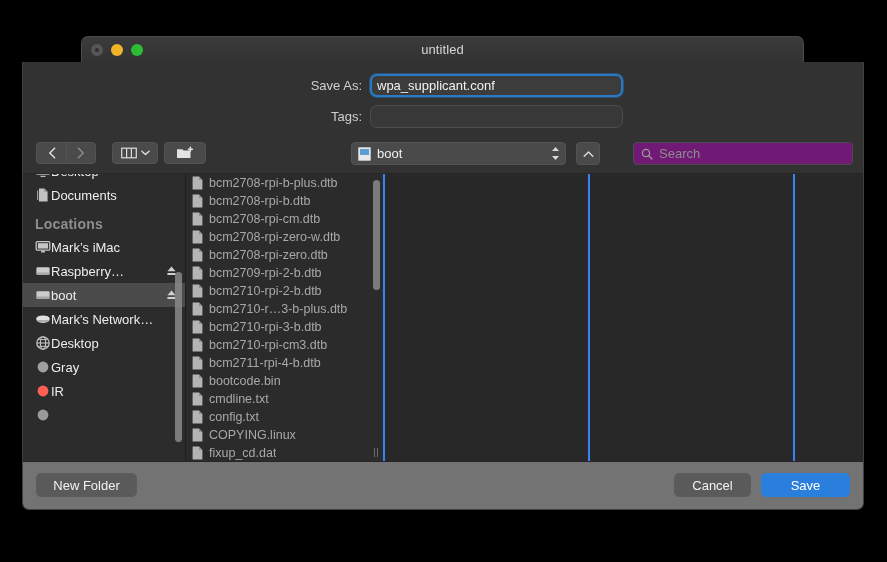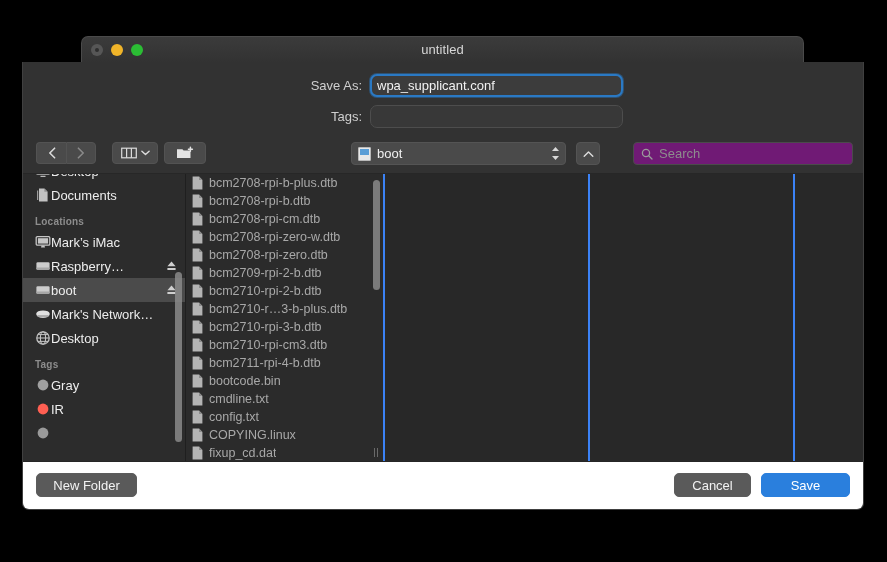--- a/index.html
+++ b/index.html
@@ -250,21 +250,21 @@
     overflow: hidden;
     border-right: 1px solid #1f1f1f;
   }
   .sb-scroll {
     position: absolute;
     left: 0; right: 0;
     top: -15px;
     padding-bottom: 10px;
   }
   .sb-header {
-    font-size: 10px;
+    font-size: 14px;
     font-weight: bold;
     color: #8d8d8d;
     padding: 9px 0 3px 12px;
     letter-spacing: 0.2px;
   }
   .sb-item {
     height: 24px;
     display: flex;
     align-items: center;
     padding: 0 8px 0 12px;
@@ -345,21 +345,21 @@
     display: flex;
     gap: 2px;
     justify-content: center;
   }
   .grip i { width: 1px; height: 9px; background: #6a6a6a; display: block; }
 
   
   .footer {
     height: 47px;
     flex: none;
-    background: #ffffff;
+    background: #737373;
     position: relative;
   }
   .btn {
     position: absolute;
     top: 11px;
     height: 24px;
     border-radius: 5px;
     font-size: 13px;
     display: flex;
     align-items: center;
@@ -520,21 +520,20 @@
             <div class="sb-item">
               <svg class="sb-icon" viewBox="0 0 16 16">
                 <circle cx="8" cy="8" r="6.2" fill="none" stroke="#c2c2c2" stroke-width="1.3"></circle>
                 <ellipse cx="8" cy="8" rx="2.6" ry="6.2" fill="none" stroke="#c2c2c2" stroke-width="1.1"></ellipse>
                 <line x1="1.9" y1="8" x2="14.1" y2="8" stroke="#c2c2c2" stroke-width="1.1"></line>
                 <line x1="3" y1="4.6" x2="13" y2="4.6" stroke="#c2c2c2" stroke-width="1"></line>
                 <line x1="3" y1="11.4" x2="13" y2="11.4" stroke="#c2c2c2" stroke-width="1"></line>
               </svg>
               <span class="sb-label">Desktop</span>
             </div>
-            <div class="sb-header">Tags</div>
             <div class="sb-item">
               <svg class="sb-icon" viewBox="0 0 16 16">
                 <circle cx="8" cy="8" r="5.4" fill="#a0a0a0"></circle>
               </svg>
               <span class="sb-label">Gray</span>
             </div>
             <div class="sb-item">
               <svg class="sb-icon" viewBox="0 0 16 16">
                 <circle cx="8" cy="8" r="5.4" fill="#ff5f52"></circle>
               </svg>

